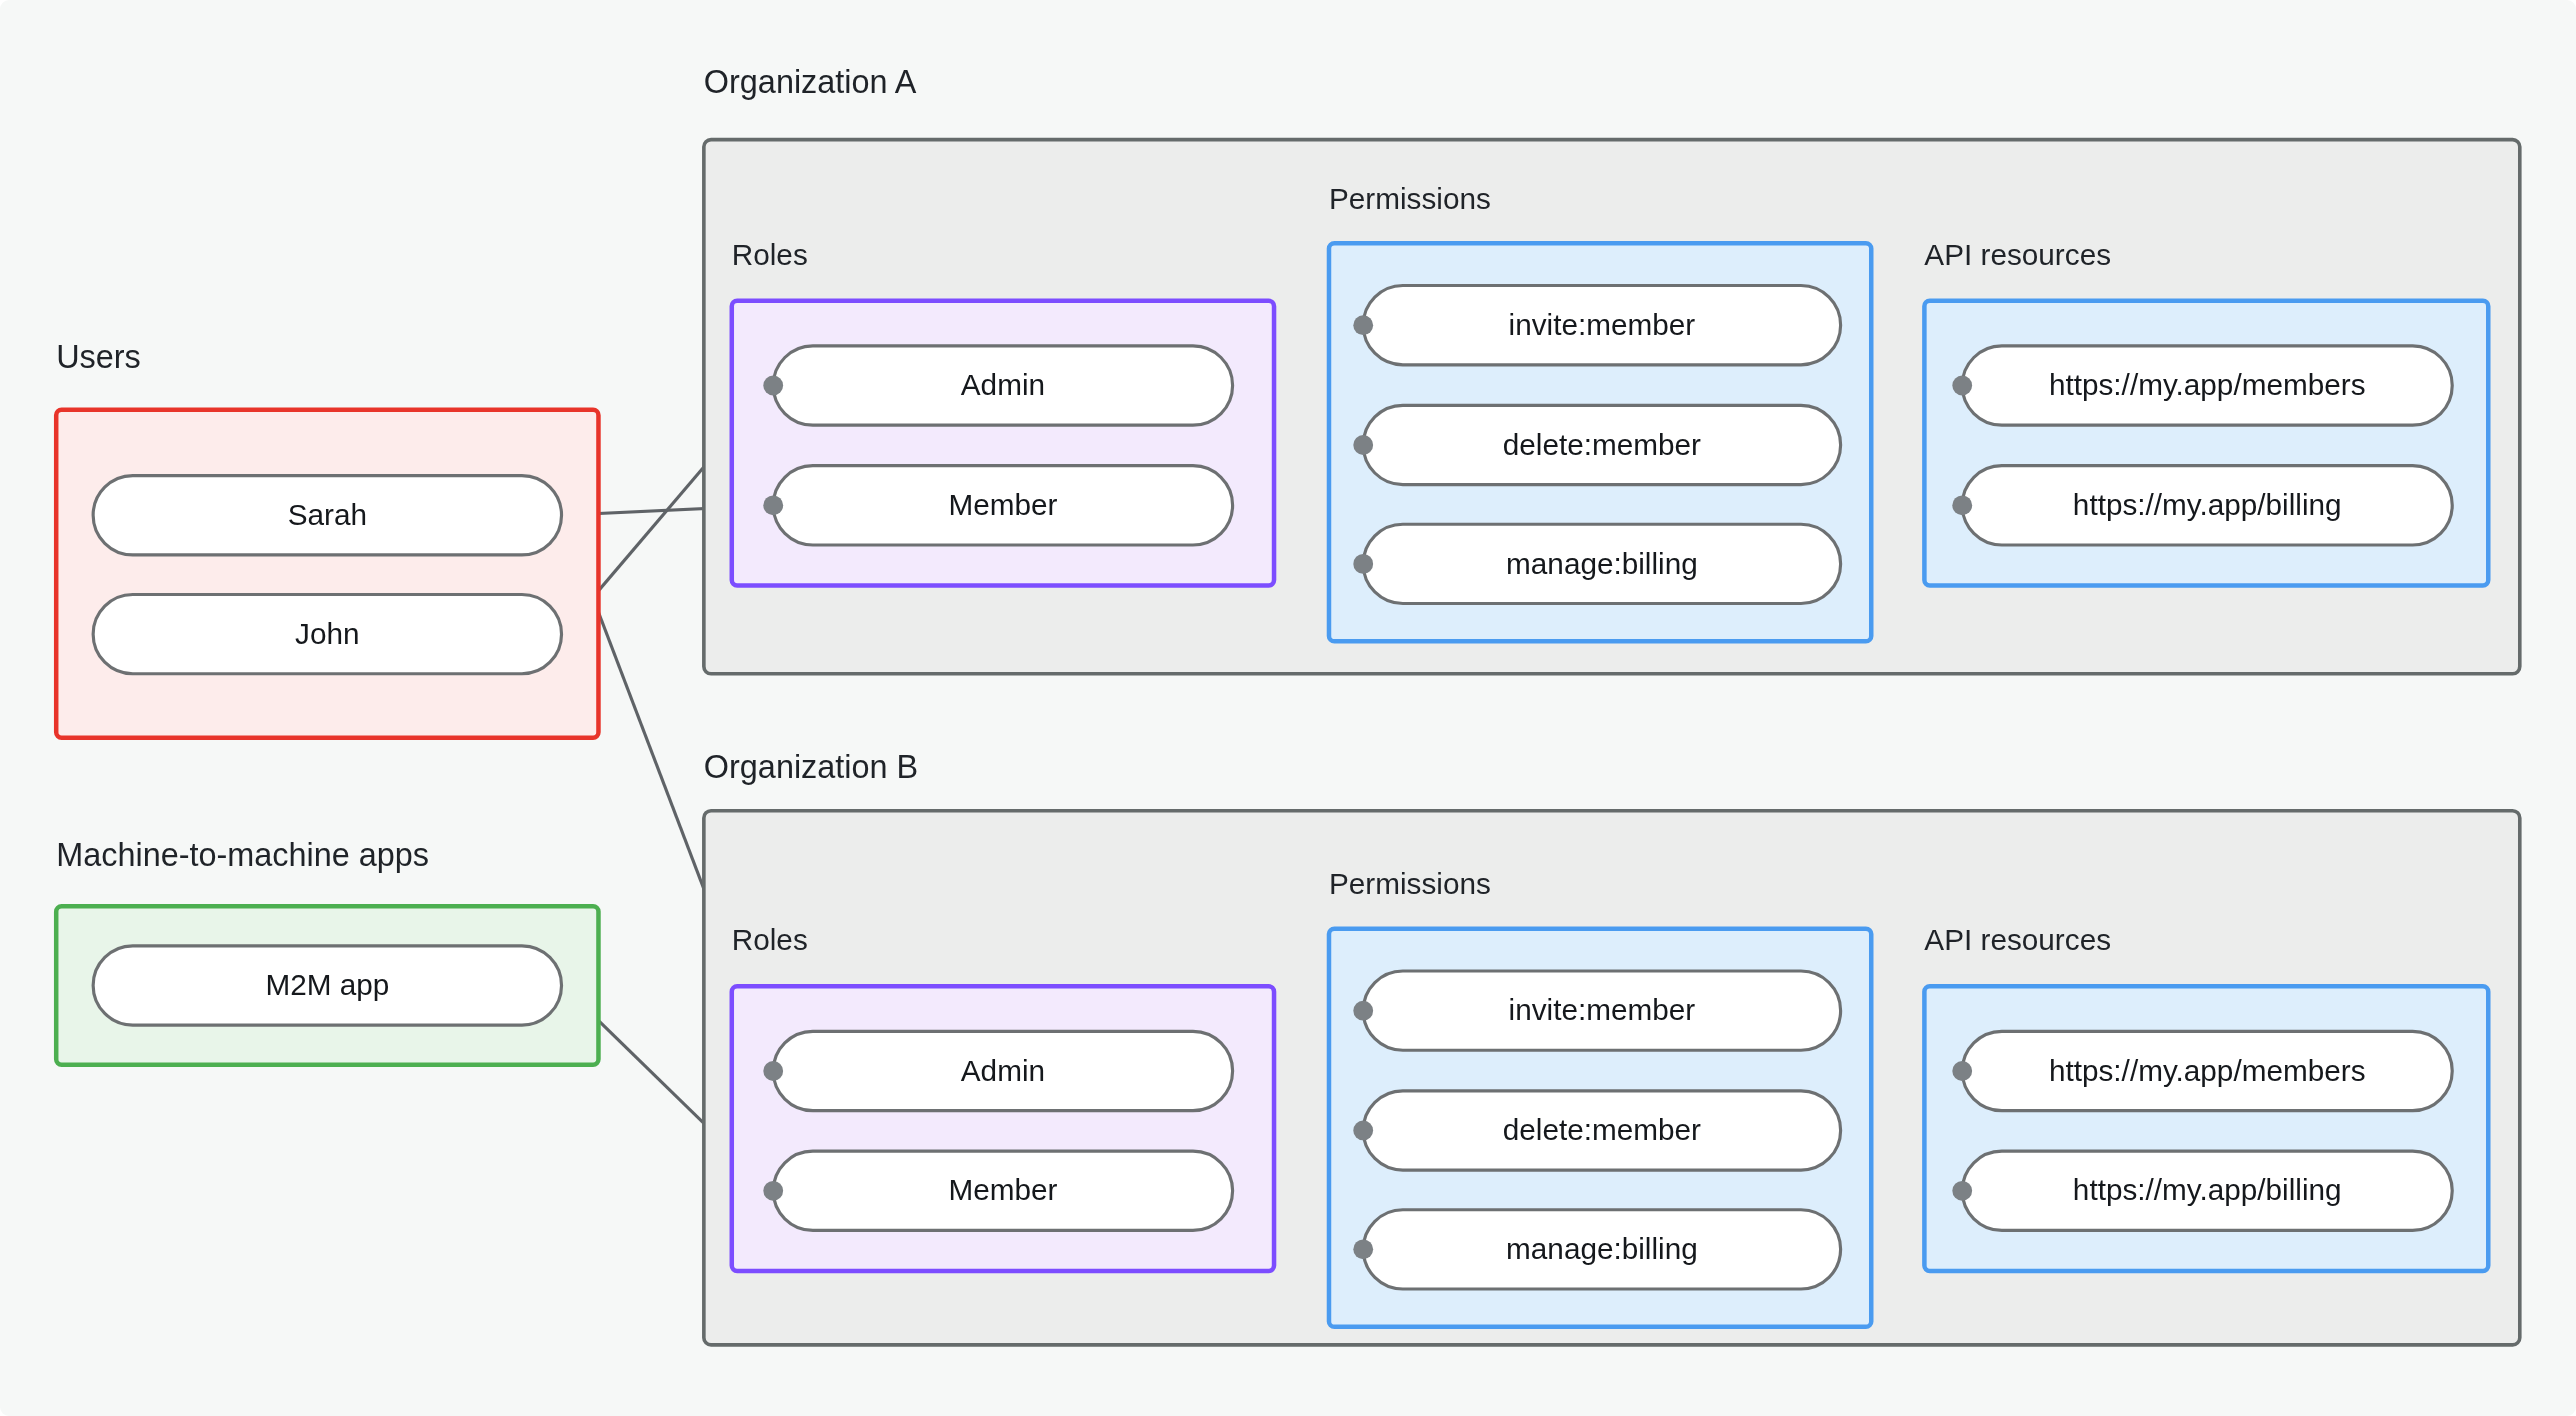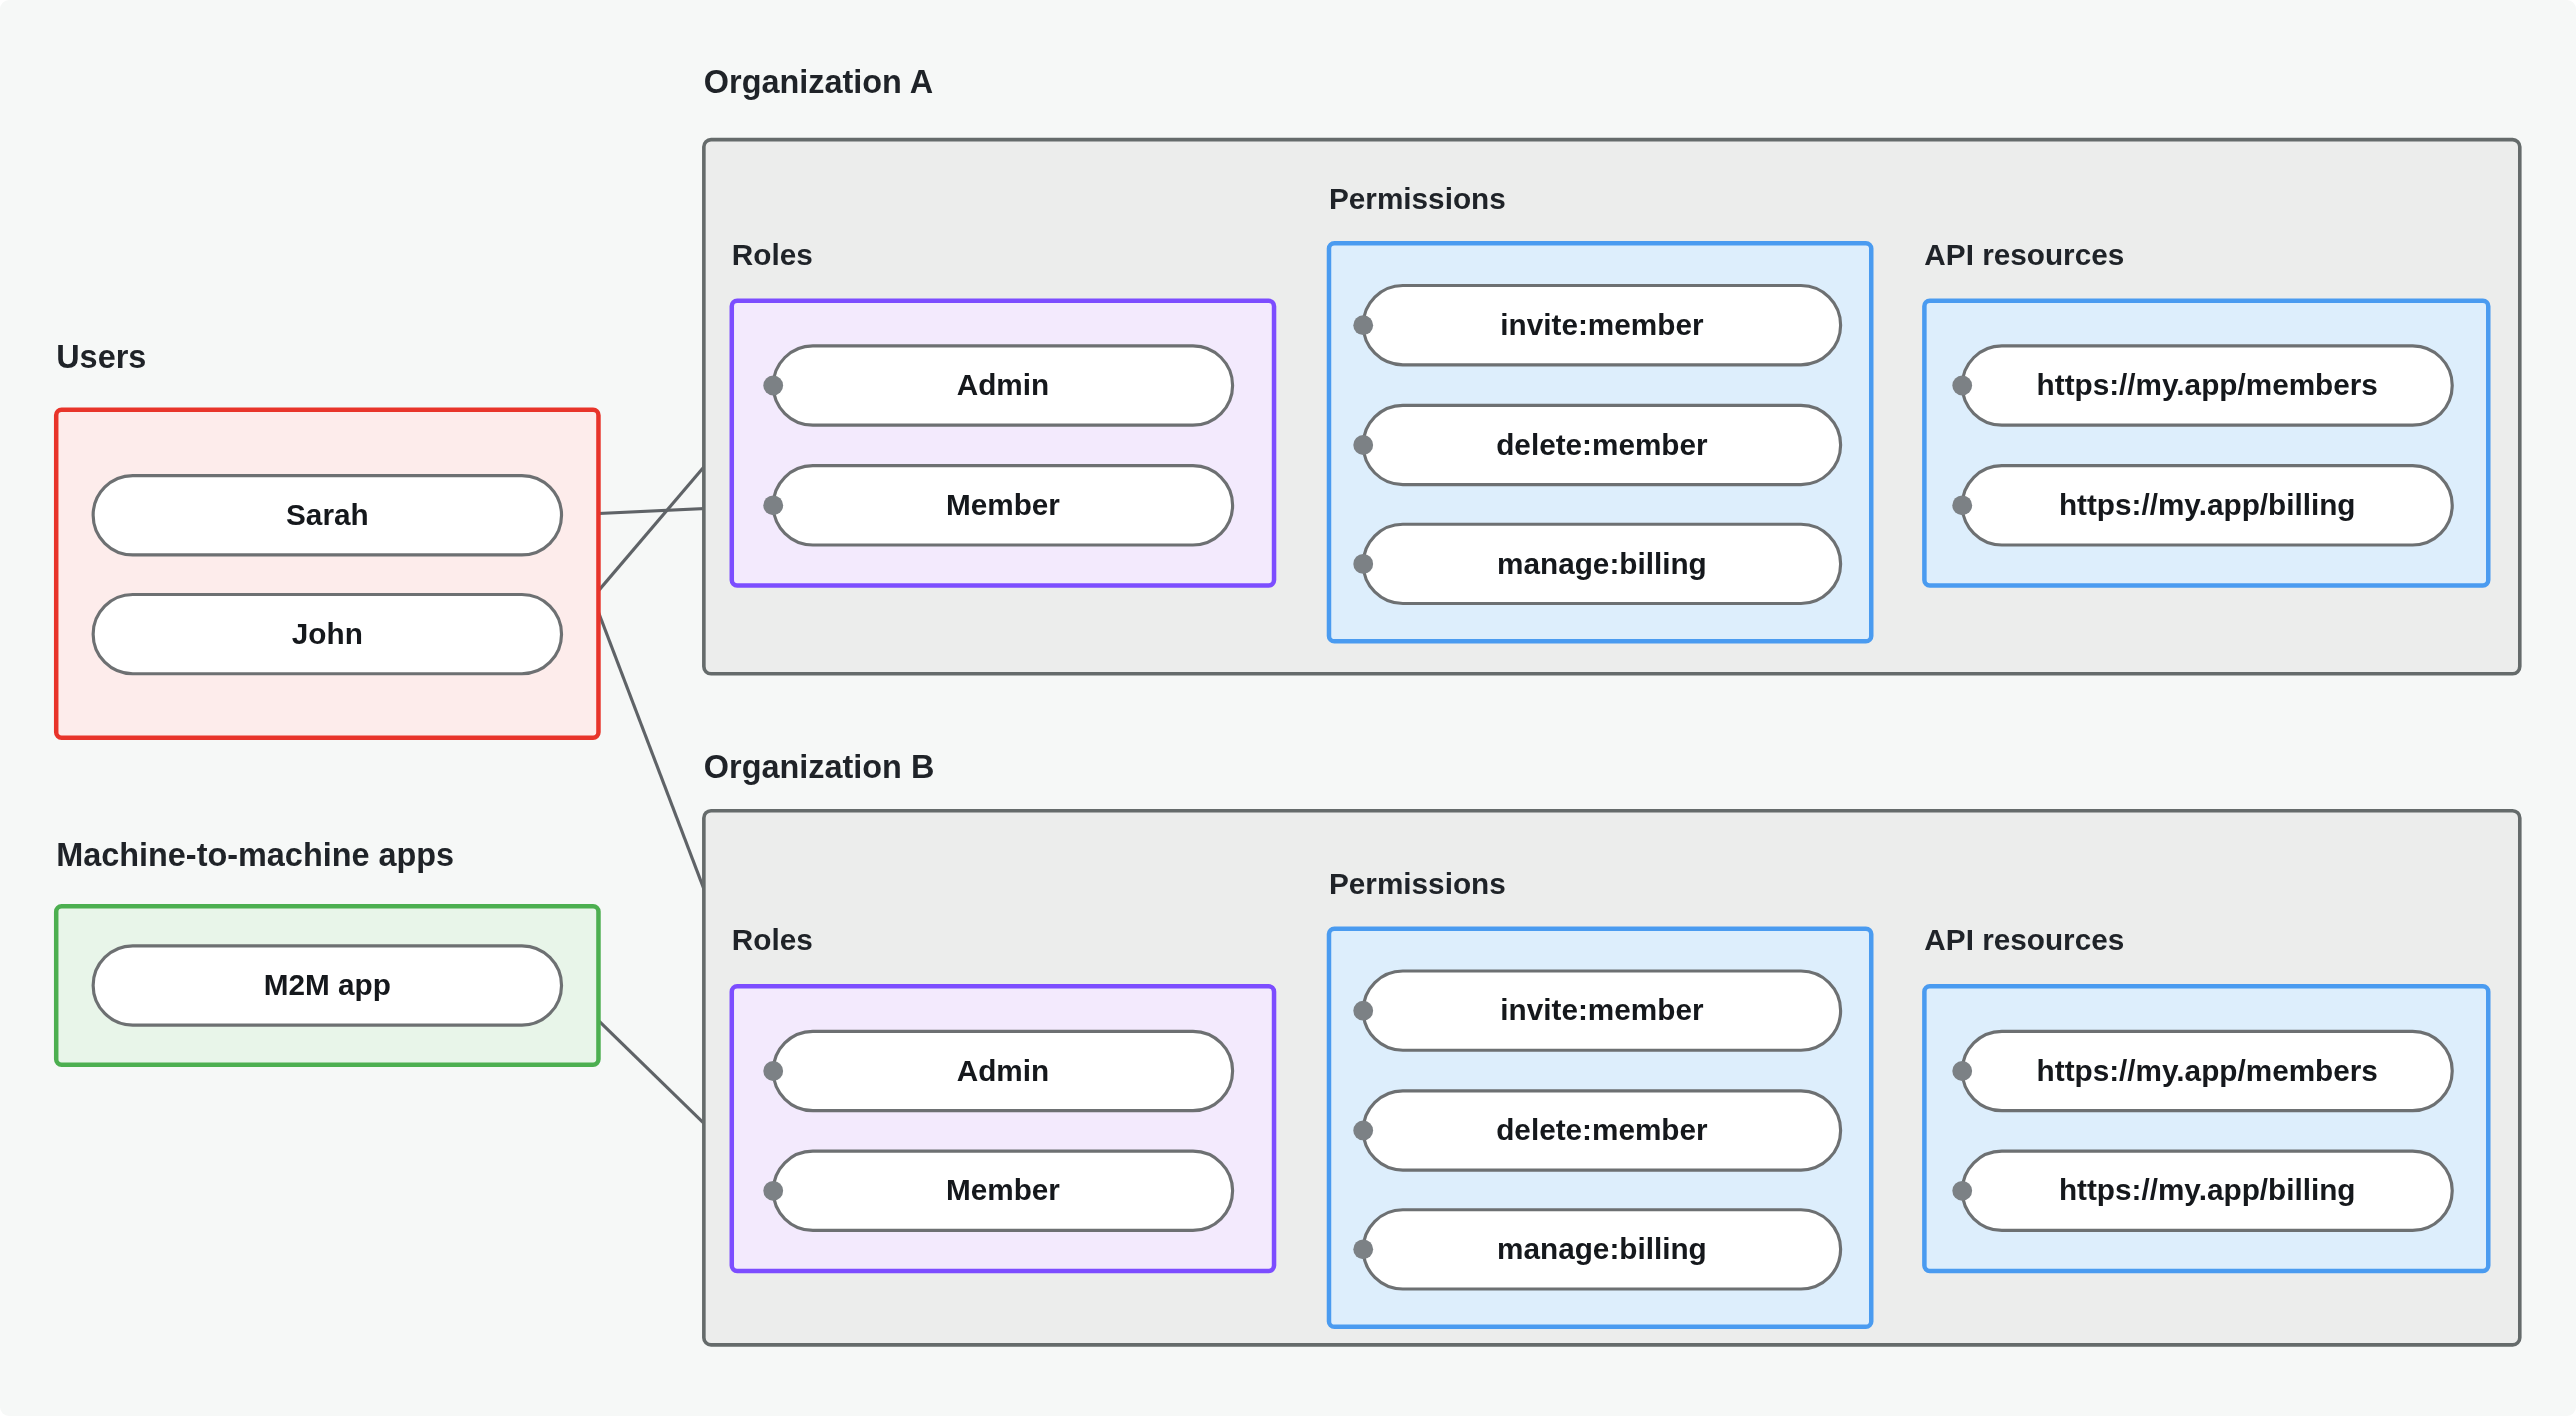--- a/index.html
+++ b/index.html
@@ -8,21 +8,20 @@
     background: #ffffff;
   }
   #canvas {
     position: relative;
     width: 2576px;
     height: 1416px;
     background: #f6f8f7;
     border-radius: 9px;
     overflow: hidden;
     font-family: "Liberation Sans", sans-serif;
-    font-weight: bold;
   }
   svg.layer {
     position: absolute;
     top: 0;
     left: 0;
     width: 2576px;
     height: 1416px;
   }
   svg.edges { z-index: 1; }
   svg.nodes { z-index: 2; }

